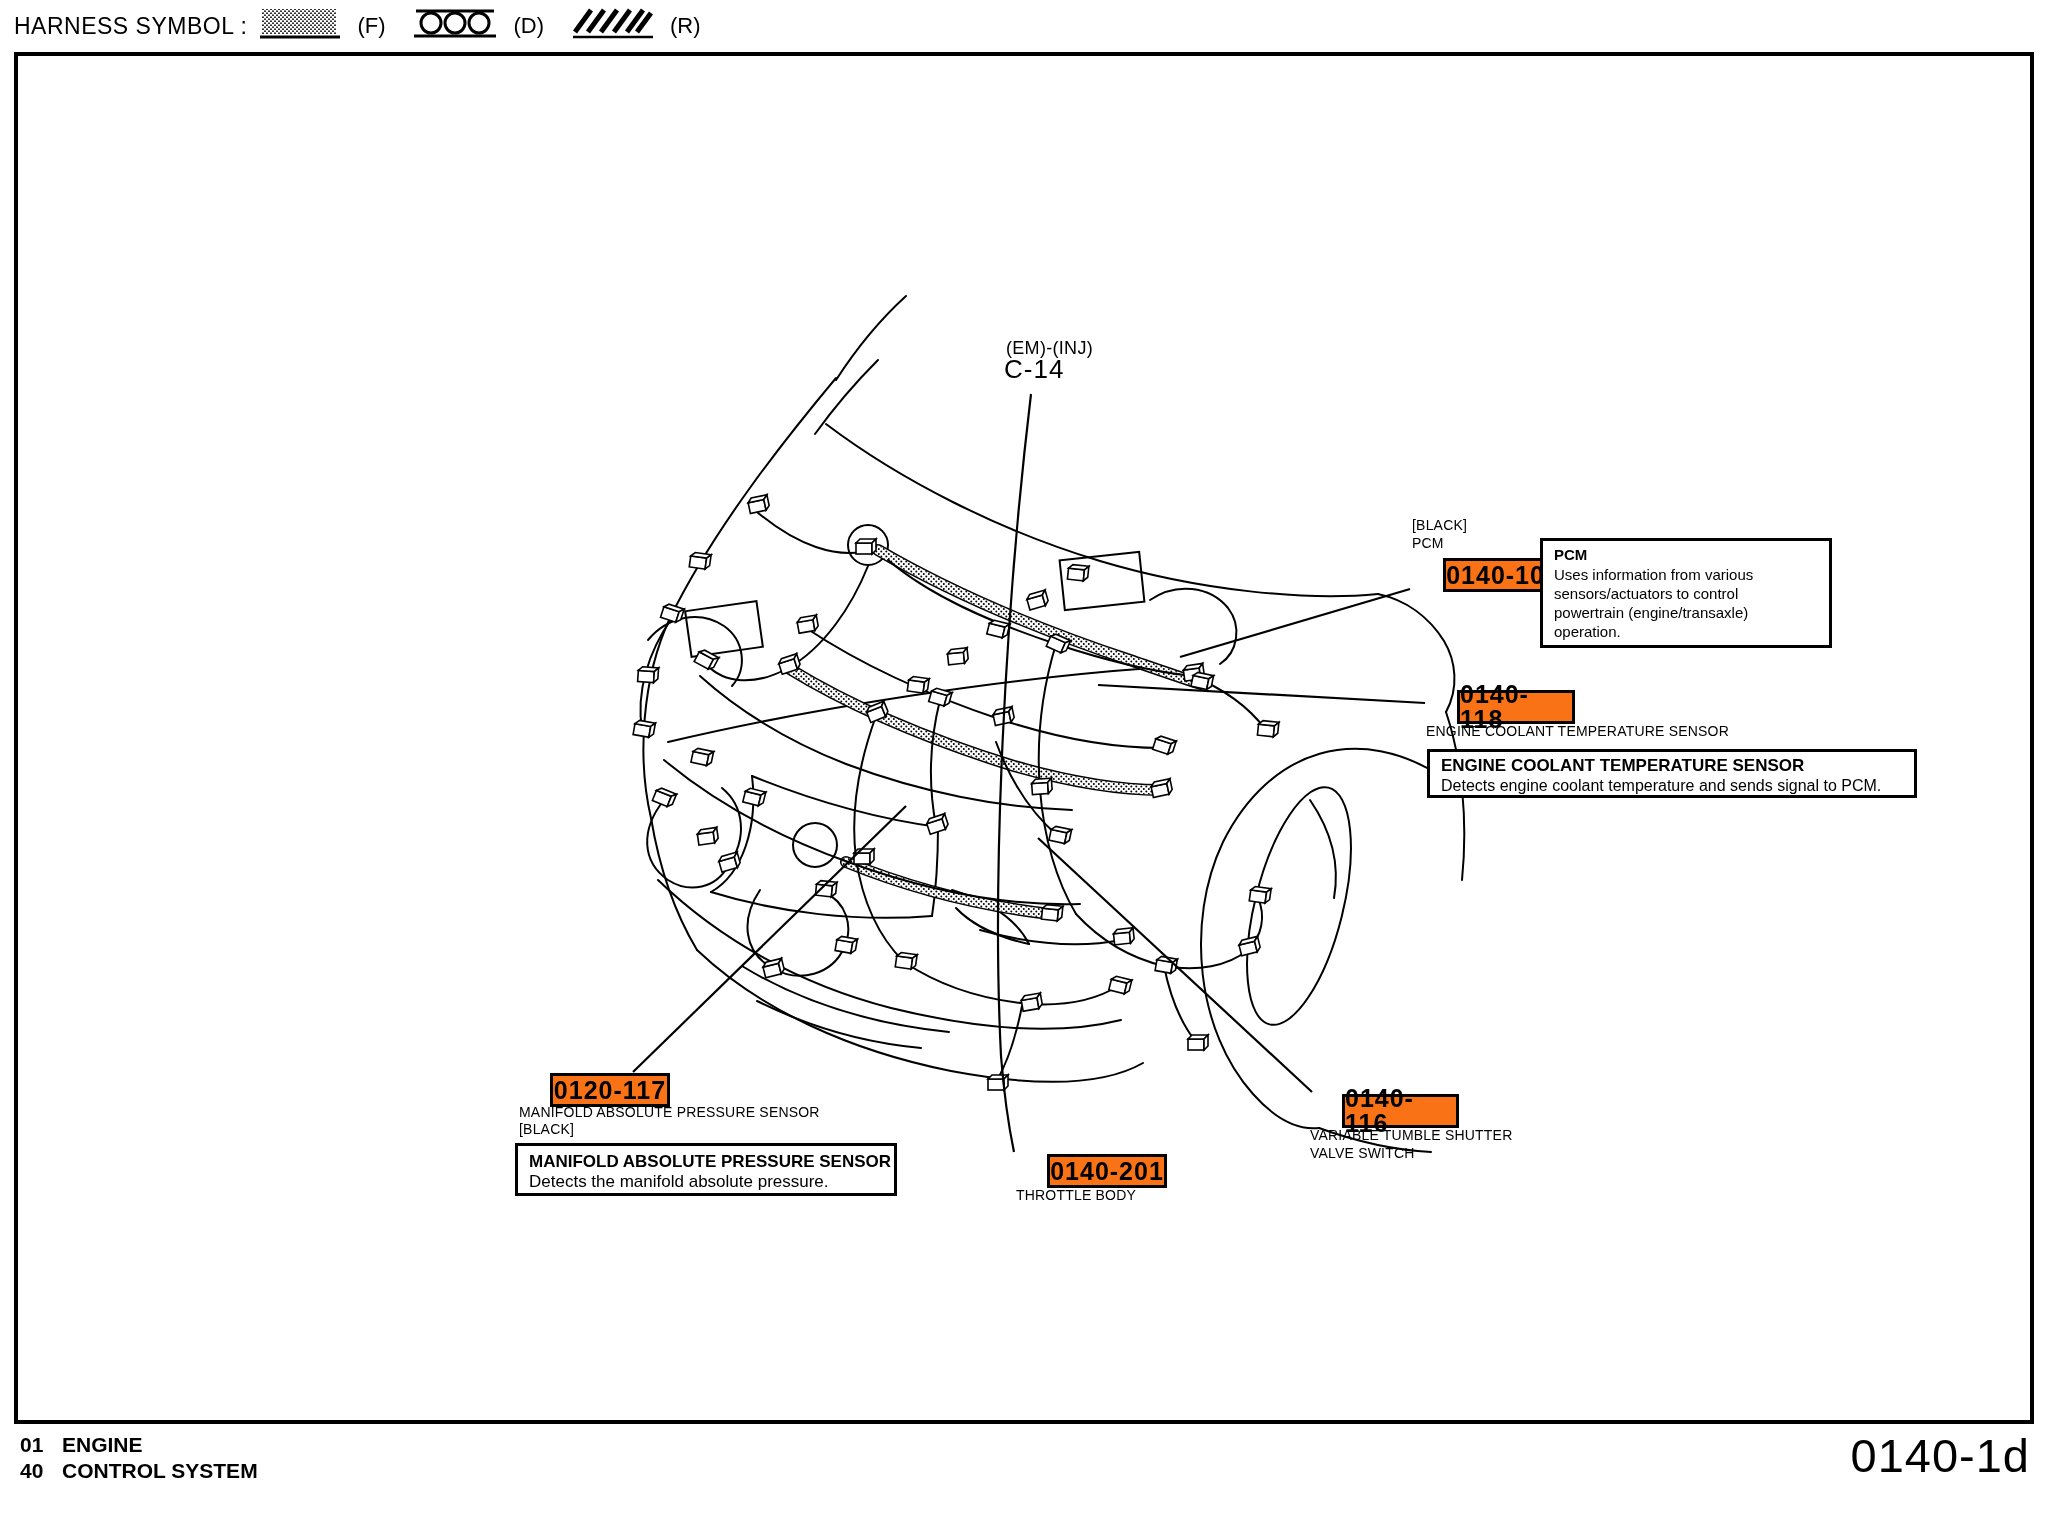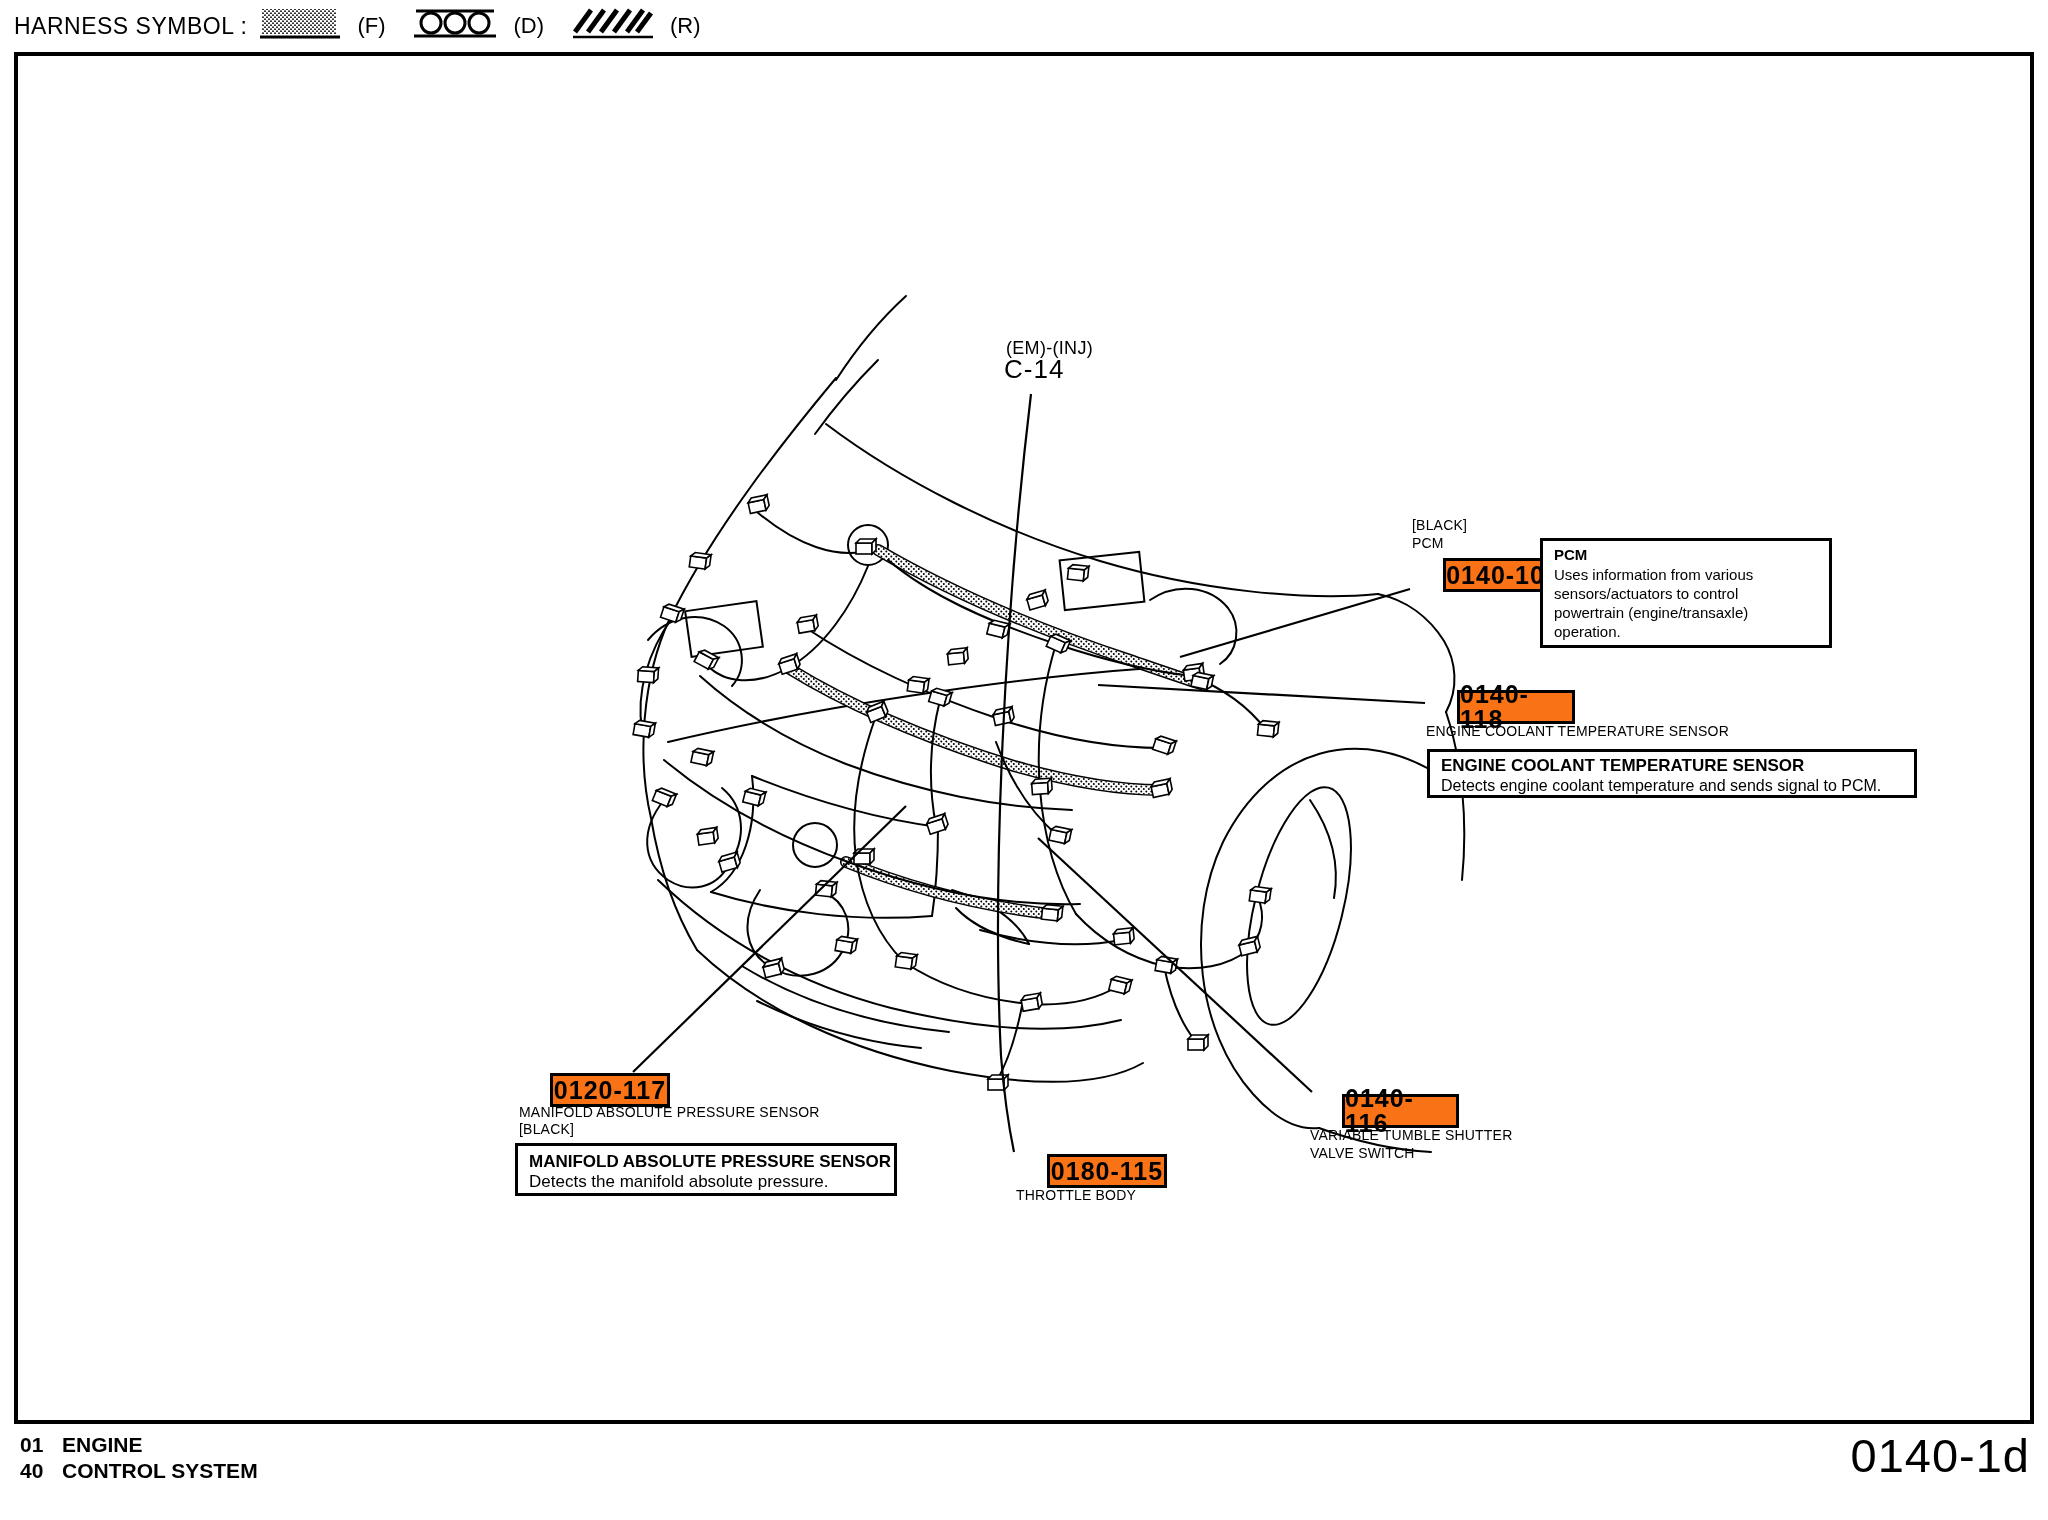--- a/index.html
+++ b/index.html
@@ -247,21 +247,21 @@
   </div>
 
   <div class="abs code-box" style="left:517px;top:1073px;width:114px;height:28px;">0120-117</div>
   <div class="abs small-label" style="left:519px;top:1104px;">MANIFOLD ABSOLUTE PRESSURE SENSOR</div>
   <div class="abs small-label" style="left:519px;top:1121px;">[BLACK]</div>
   <div class="abs info-box map-box" style="left:515px;top:1143px;width:382px;height:53px;">
     <div class="t">MANIFOLD ABSOLUTE PRESSURE SENSOR</div>
     <div class="b">Detects the manifold absolute pressure.</div>
   </div>
 
-  <div class="abs code-box" style="left:1014px;top:1154px;width:114px;height:28px;">0180-115</div>
+  <div class="abs code-box" style="left:1014px;top:1154px;width:114px;height:28px;">0140-201</div>
   <div class="abs small-label" style="left:1016px;top:1187px;">THROTTLE BODY</div>
 
   <div class="abs code-box" style="left:1309px;top:1094px;width:111px;height:28px;">0140-116</div>
   <div class="abs small-label" style="left:1310px;top:1127px;">VARIABLE TUMBLE SHUTTER</div>
   <div class="abs small-label" style="left:1310px;top:1145px;">VALVE SWITCH</div>
 
   <div class="footer-rows">
     <div class="row">
       <span class="code">01</span><span>ENGINE</span>
     </div>

